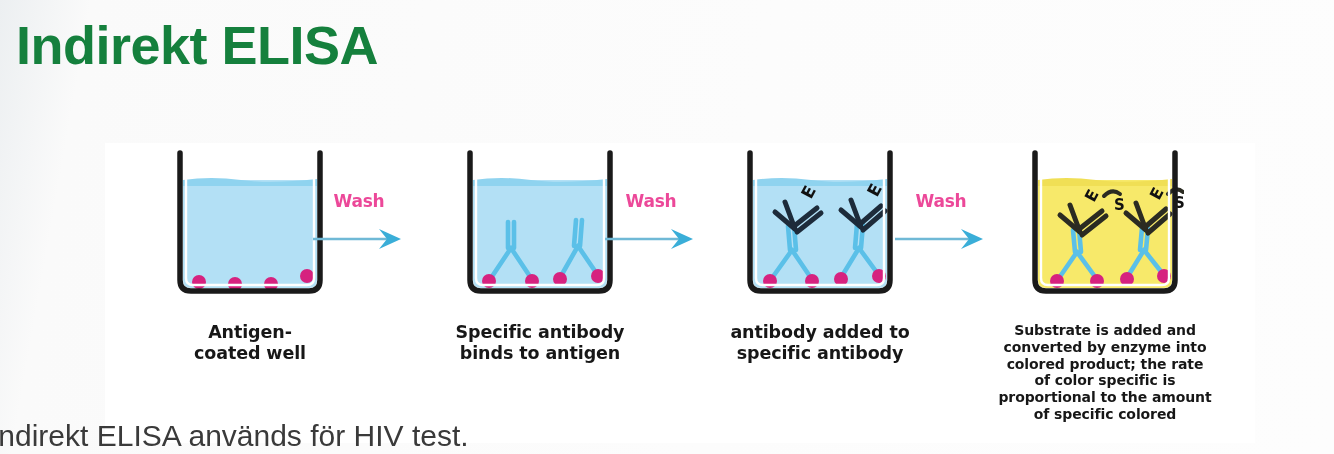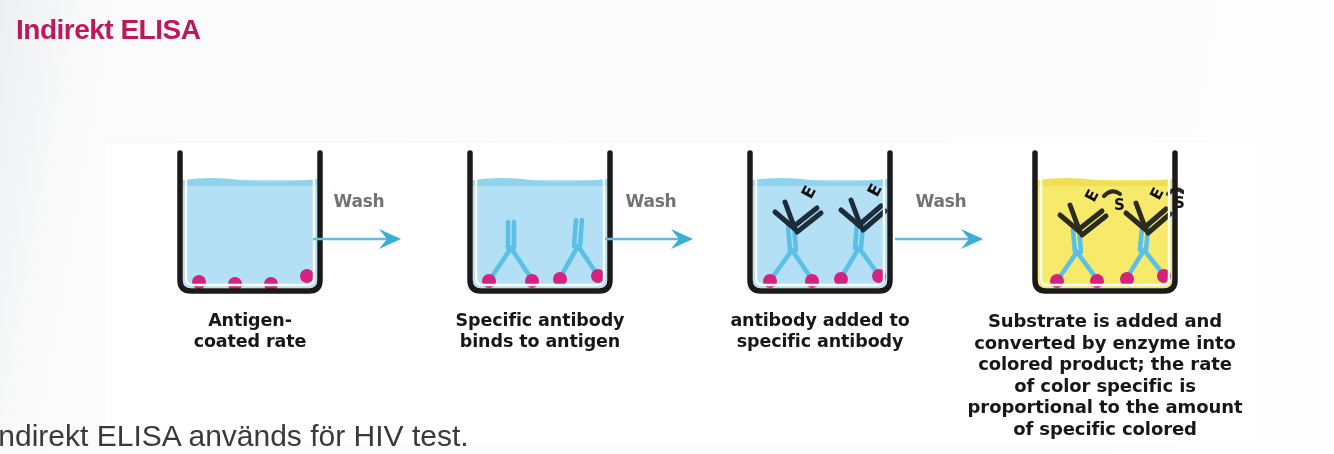--- a/index.html
+++ b/index.html
@@ -20,23 +20,23 @@
     position: absolute;
     inset: 0;
     background: linear-gradient(100deg, #eceff1 0px, #fafafa 90px, #fcfcfc 55%, #fdfdfd 100%);
   }
 
   
   #page-title {
     position: absolute;
     left: 16px;
     top: 14px;
-    font-size: 28px;
+    font-size: 54px;
     font-weight: bold;
-    color: #be185d;
+    color: #15803d;
     letter-spacing: -0.5px;
     line-height: 1.15;
     white-space: nowrap;
   }
 
   
   #bottom-caption {
     position: absolute;
     left: -10px;
     top: 418px;
@@ -76,46 +76,46 @@
   .well {
     position: absolute;
     left: 0; top: 0;
     width: 158px;
     height: 152px;
   }
   .well svg { display: block; }
 
   
   .caption {
-    margin-top: 10px;
+    margin-top: 22px;
     text-align: center;
     font-size: 17.5px;
     font-weight: bold;
     color: #171717;
     line-height: 1.22;
     letter-spacing: -0.1px;
     font-family: "DejaVu Sans", sans-serif;
   }
-  .panel.p3 .caption { font-size: 18px; line-height: 1.2; }
+  .panel.p3 .caption { font-size: 14px; line-height: 1.2; }
 
   
   .wash {
     position: absolute;
     top: 48px;
     width: 92px;
     text-align: center;
   }
   .wash.w0 { left: 208px; }
   .wash.w1 { left: 500px; }
   .wash.w2 { left: 790px; }
 
   .wash-label {
     font-size: 17px;
     font-weight: bold;
-    color: #737373;
+    color: #ec4899;
     font-family: "DejaVu Sans", sans-serif;
     margin-bottom: 18px;
     letter-spacing: -0.2px;
   }
   .wash-arrow { display: block; }
 </style>
 </head>
 <body>
 
 <div id="slide-bg"></div>
@@ -137,21 +137,21 @@
           <circle cx="100" cy="136" r="7" fill="#d6227f"></circle>
           <circle cx="136" cy="128" r="7" fill="#d6227f"></circle>
 
           <path d="M9 5 L9 132 Q9 143 20 143 L138 143 Q149 143 149 132 L149 5" fill="none" stroke="#1a1a1a" stroke-width="5.5" stroke-linecap="round"></path>
           <path d="M15 5 L15 130 Q15 137 22 137 L136 137 Q143 137 143 130 L143 5" fill="none" stroke="#ffffff" stroke-width="2.4"></path>
         </svg>
       </div>
     </div>
     <div class="caption">
       <div>Antigen-</div>
-      <div>coated rate</div>
+      <div>coated well</div>
     </div>
   </div>
 
   <div class="wash w0">
     <div class="wash-label">Wash</div>
     <svg class="wash-arrow" width="92" height="20" viewBox="0 0 92 20" xmlns="http://www.w3.org/2000/svg">
       <line x1="0" y1="10" x2="74" y2="10" stroke="#6fb9d6" stroke-width="2.6"></line>
       <path d="M66 0 L88 10 L66 20 L74 10 Z" fill="#3aaed8"></path>
     </svg>
   </div>

